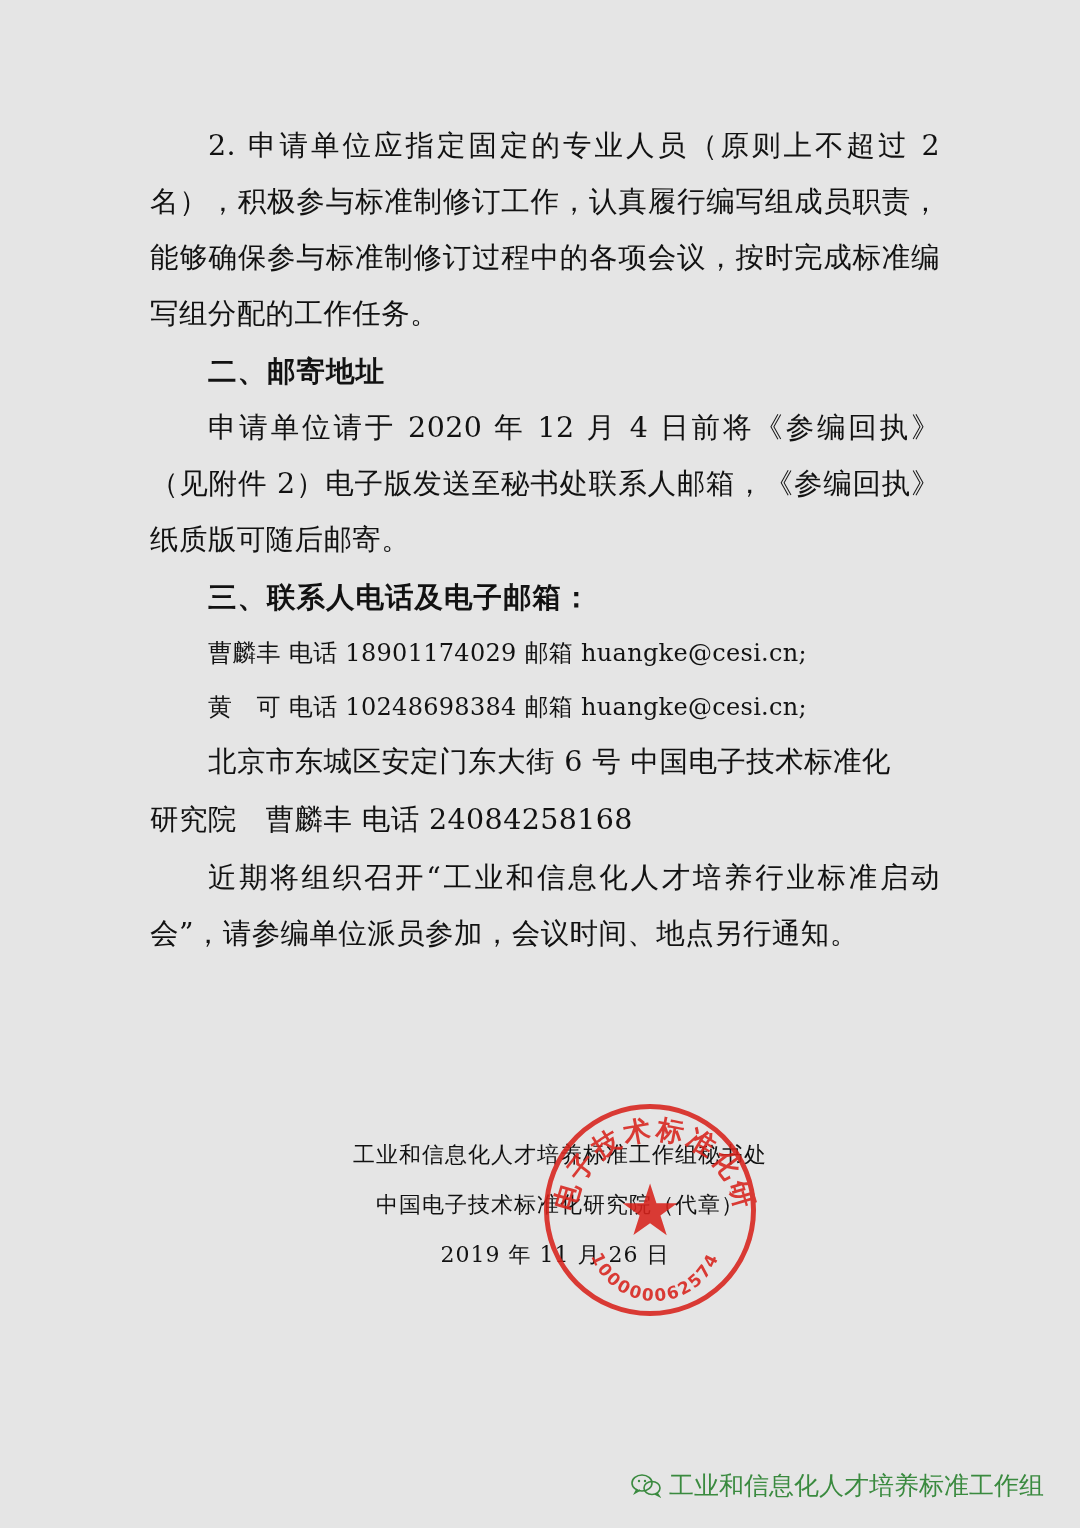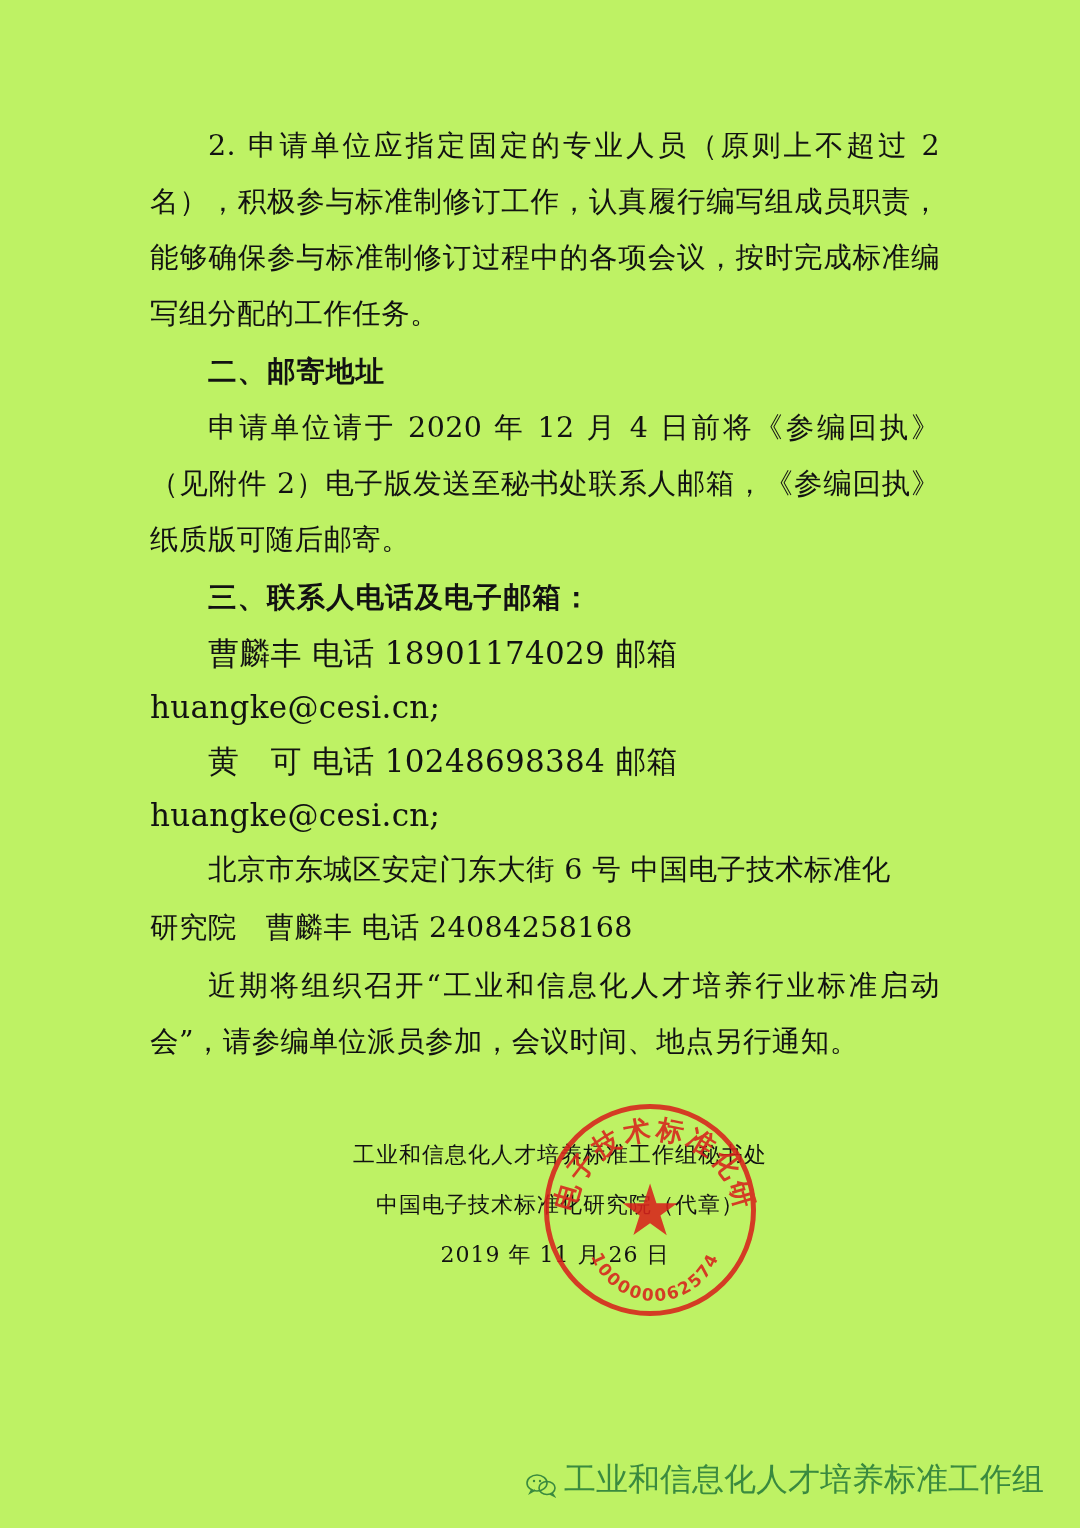--- a/index.html
+++ b/index.html
@@ -11,21 +11,21 @@
     width: 1080px;
     height: 1528px;
     position: relative;
     font-family: "DejaVu Serif", "Liberation Serif", serif;
     color: #121212;
     overflow: hidden;
   }
   .page {
     position: absolute;
     inset: 0;
-    background: #bef264;
+    background: #e5e5e5;
   }
   .doc-body {
     position: absolute;
     left: 150px;
     top: 118px;
     width: 790px;
   }
   p.para {
     margin: 0 0 2px 0;
     font-size: 28.5px;
@@ -41,21 +41,21 @@
     margin: 0;
     font-size: 28.5px;
     line-height: 56px;
     font-weight: bold;
     text-indent: 58px;
     letter-spacing: 1px;
     font-family: "DejaVu Sans", "Liberation Sans", sans-serif;
   }
   p.contact {
     margin: 0;
-    font-size: 31px;
+    font-size: 24px;
     line-height: 54px;
     text-indent: 58px;
     letter-spacing: 0.3px;
   }
   .sig-block {
     position: absolute;
     left: 150px;
     top: 1130px;
     width: 790px;
     text-align: center;
@@ -119,21 +119,21 @@
     width: 100%;
     text-align: right;
     padding-right: 36px;
     box-sizing: border-box;
   }
   .footer-inner {
     display: inline-flex;
     align-items: center;
     gap: 8px;
     color: #3a8a3f;
-    font-size: 32px;
+    font-size: 25px;
     font-family: "DejaVu Sans", "Liberation Sans", sans-serif;
   }
   .wechat-icon {
     width: 30px;
     height: 25px;
     display: inline-block;
     position: relative;
   }
   .footer-text { color: #3a8a3f; }
 </style>

